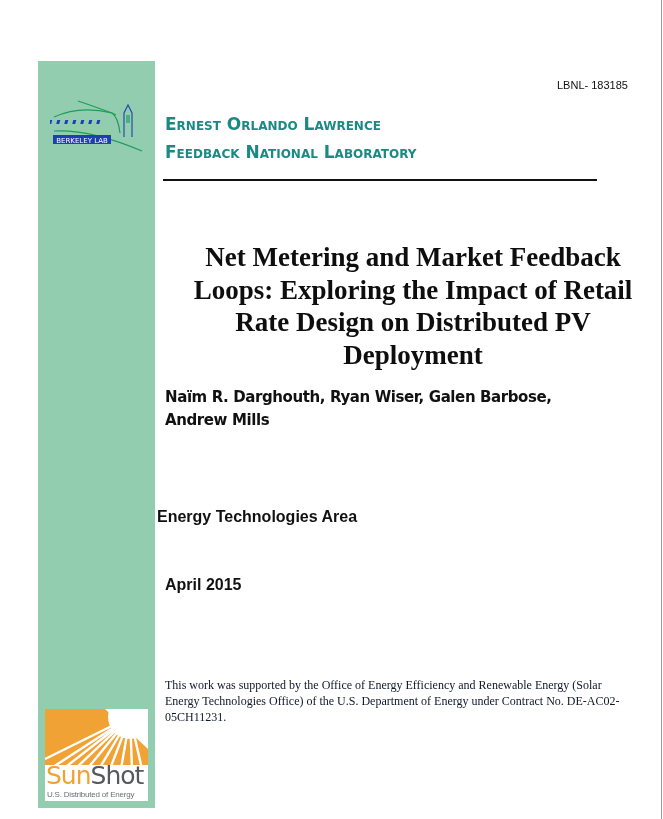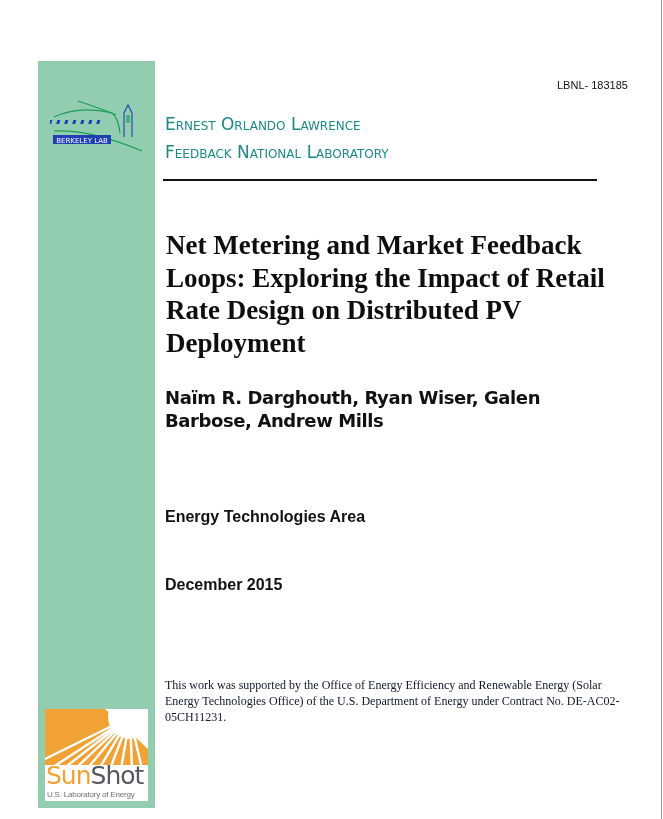--- a/index.html
+++ b/index.html
@@ -32,42 +32,42 @@
     .sunshot-word .shot { color: #55595e; }
     .sunshot-sub {
       position: absolute; left: 2px; top: 81px; font-size: 8px; color: #6a6f75;
       white-space: nowrap; letter-spacing: -0.2px;
     }
     .report-number {
       position: absolute; left: 557px; top: 79px;
       font-size: 11px; font-weight: normal; color: #111;
     }
     .lab-name {
-      position: absolute; left: 165px; color: #1b8a84; font-weight: normal;
+      position: absolute; left: 165px; color: #1b8a84; font-weight: bold;
       font-size: 17px; font-variant: small-caps; letter-spacing: 0px;
       font-family: "DejaVu Sans", sans-serif;
     }
     .lab-line1 { top: 114px; }
     .lab-line2 { top: 142px; }
     .rule {
       position: absolute; left: 163px; top: 179px; width: 434px; height: 1.5px;
       background: #111;
     }
     .title {
       position: absolute; left: 166px; top: 229px; width: 470px;
       font-family: "Liberation Serif", serif; font-weight: bold;
-      font-size: 27px; line-height: 32.5px; color: #0e0e0e; margin: 0;
+      font-size: 27px; line-height: 32.5px; color: #0e0e0e; margin: 12px; text-align: center;
     }
     .authors {
       position: absolute; left: 165px; top: 386px; width: 440px;
       font-family: "DejaVu Sans", sans-serif; font-weight: bold;
-      font-size: 18px; line-height: 23px; color: #111; letter-spacing: -0.4px;
+      font-size: 15px; line-height: 23px; color: #111; letter-spacing: -0.4px;
     }
     .area {
-      position: absolute; left: 165px; top: 508px;
+      position: absolute; left: 157px; top: 508px;
       font-weight: bold; font-size: 16px; color: #111;
     }
     .date {
       position: absolute; left: 165px; top: 576px;
       font-weight: bold; font-size: 16px; color: #111;
     }
     .support {
       position: absolute; left: 165px; top: 677px; width: 460px;
       font-family: "Liberation Serif", serif; font-size: 12px; line-height: 16px; color: #0f172a;
     }
@@ -111,31 +111,31 @@
       <line x1="85" y1="8" x2="42" y2="60"></line>
       <line x1="85" y1="8" x2="54" y2="60"></line>
       <line x1="85" y1="8" x2="65" y2="60"></line>
       <line x1="85" y1="8" x2="76" y2="60"></line>
       <line x1="85" y1="8" x2="87" y2="60"></line>
       <line x1="85" y1="8" x2="97" y2="60"></line>
     </g>
     <polygon points="60,0 103,0 103,40" fill="#ffffff"></polygon>
   </svg>
   <div class="sunshot-word"><span class="sun">Sun</span><span class="shot">Shot</span></div>
-  <div class="sunshot-sub">U.S. Laboratory of Energy</div>
+  <div class="sunshot-sub">U.S. Distributed of Energy</div>
 </div>
 
 <div class="report-number">LBNL- 183185</div>
 
 <div class="lab-name lab-line1">Ernest Orlando Lawrence</div>
 <div class="lab-name lab-line2">Feedback National Laboratory</div>
 
 <div class="rule"></div>
 
 <h1 class="title">Net Metering and Market Feedback Loops: Exploring the Impact of Retail Rate Design on Distributed PV Deployment</h1>
 
 <div class="authors">Naïm R. Darghouth, Ryan Wiser, Galen Barbose, Andrew Mills</div>
 
 <div class="area">Energy Technologies Area</div>
 
-<div class="date">December 2015</div>
+<div class="date">April 2015</div>
 
 <div class="support">This work was supported by the Office of Energy Efficiency and Renewable Energy (Solar Energy Technologies Office) of the U.S. Department of Energy under Contract No. DE-AC02-05CH11231.</div>
 
 </body></html>

